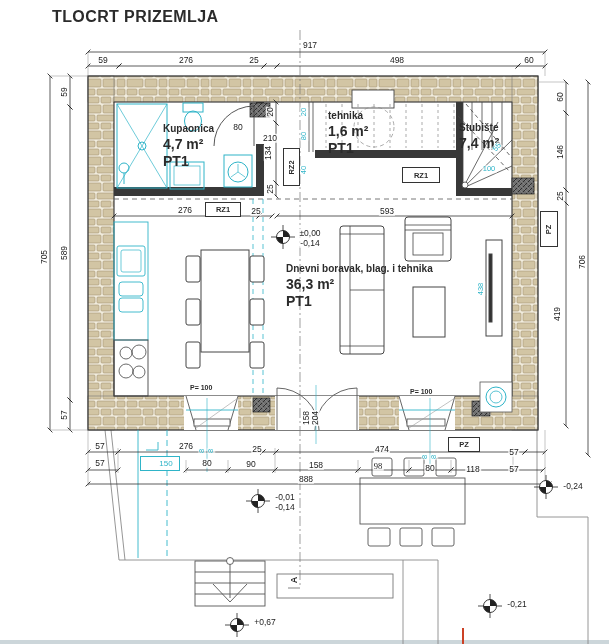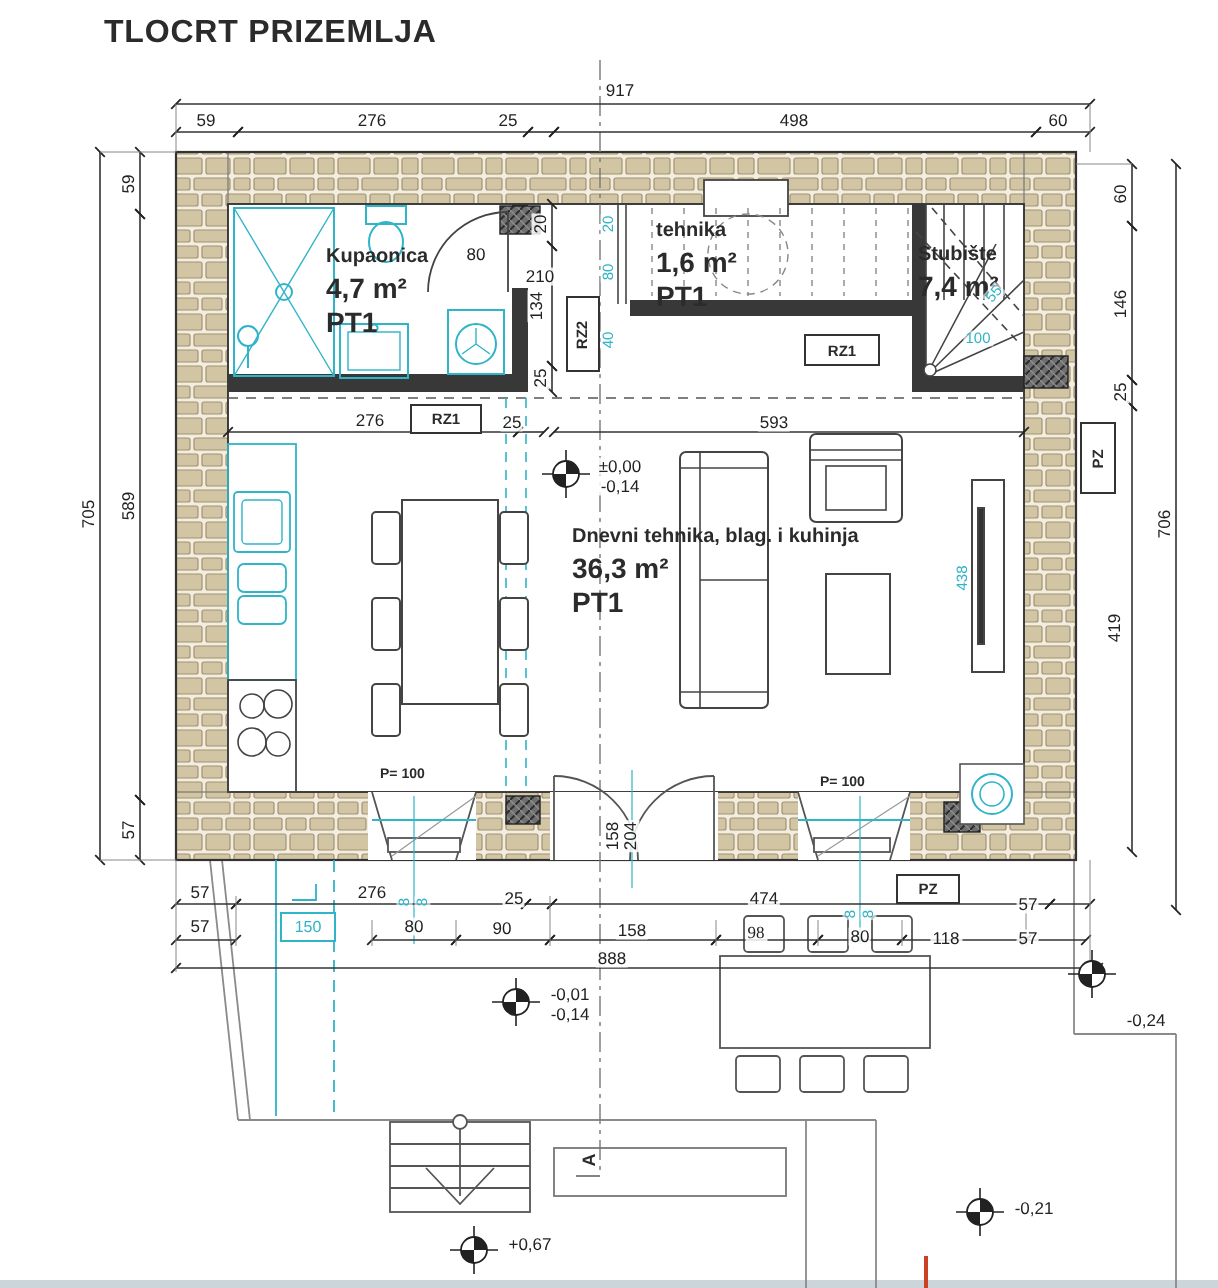--- a/index.html
+++ b/index.html
@@ -10,21 +10,21 @@
   #labels{position:absolute;left:0;top:0;width:609px;height:644px;z-index:2;}
   .dim{position:absolute;font-size:8.5px;line-height:1;white-space:nowrap;color:#222;
        background:rgba(255,255,255,.85);padding:0 1px;transform:translate(-50%,-50%);}
   .dim.cyan{color:var(--cyan);font-size:7.5px;background:rgba(255,255,255,.6);}
   .title{position:absolute;left:52px;top:8px;font-size:16px;font-weight:bold;letter-spacing:.4px;}
   .room{position:absolute;line-height:1.25;}
   .room .nm{font-size:10px;font-weight:bold;white-space:nowrap;}
   .room .ar,.room .fl{font-size:14px;font-weight:bold;}
   .tagbox{position:absolute;border:1px solid #333;background:#fff;display:flex;
           align-items:center;justify-content:center;font-size:7.5px;font-weight:bold;z-index:2;}
-  .tagbox.cyanbox{border-color:var(--cyan);color:var(--cyan);font-weight:normal;font-size:8px;}
+  .tagbox.cyanbox{border-color:var(--cyan);color:var(--cyan);font-weight:normal;font-size:8px;padding-left:12px;}
   .rot{transform:rotate(-90deg);}
   .plaintag{position:absolute;font-size:7px;font-weight:bold;white-space:nowrap;z-index:2;
             background:rgba(255,255,255,.8);}
   .secA{position:absolute;font-size:9px;font-weight:bold;transform:rotate(-90deg);z-index:2;}
 </style>
 </head>
 <body>
 
 <div id="plan">
 
@@ -319,21 +319,21 @@
     <div class="ar">1,6 m²</div>
     <div class="fl">PT1</div>
   </div>
 
   <div class="room" style="left:459px;top:122px;">
     <div class="nm">Stubište</div>
     <div class="ar">7,4 m²</div>
   </div>
 
   <div class="room" style="left:286px;top:263px;">
-    <div class="nm">Dnevni tehnika, blag. i kuhinja</div>
+    <div class="nm">Dnevni boravak, blag. i tehnika</div>
     <div class="ar">36,3 m²</div>
     <div class="fl">PT1</div>
   </div>
 
   <div class="tagbox" style="left:205px;top:202px;width:34px;height:13px;">
     <span>RZ1</span>
       </div>
   <div class="tagbox" style="left:402px;top:167px;width:36px;height:14px;">
     <span>RZ1</span>
       </div>
@@ -400,17 +400,17 @@
       <span class="dim" style="left: 378px; top: 466px; transform: translate(-50%, -50%); font-family: Liberation Serif, serif;">98</span>
       <span class="dim" style="left: 430px; top: 468px; transform: translate(-50%, -50%);">80</span>
       <span class="dim" style="left: 473px; top: 469px; transform: translate(-50%, -50%);">118</span>
       <span class="dim" style="left: 514px; top: 469px; transform: translate(-50%, -50%);">57</span>
       <span class="dim" style="left: 306px; top: 479px; transform: translate(-50%, -50%);">888</span>
       <span class="dim" style="left: 310px; top: 233px; transform: translate(-50%, -50%);">±0,00</span>
       <span class="dim" style="left: 310px; top: 243px; transform: translate(-50%, -50%);">-0,14</span>
       <span class="dim" style="left: 285px; top: 497px; transform: translate(-50%, -50%);">-0,01</span>
       <span class="dim" style="left: 285px; top: 507px; transform: translate(-50%, -50%);">-0,14</span>
       <span class="dim" style="left: 265px; top: 622px; transform: translate(-50%, -50%);">+0,67</span>
-      <span class="dim" style="left: 573px; top: 510px; transform: translate(-50%, -50%);">-0,24</span>
+      <span class="dim" style="left: 573px; top: 486px; transform: translate(-50%, -50%);">-0,24</span>
       <span class="dim" style="left: 517px; top: 604px; transform: translate(-50%, -50%);">-0,21</span>
     </div>
 
 </div>
 
 </body></html>

